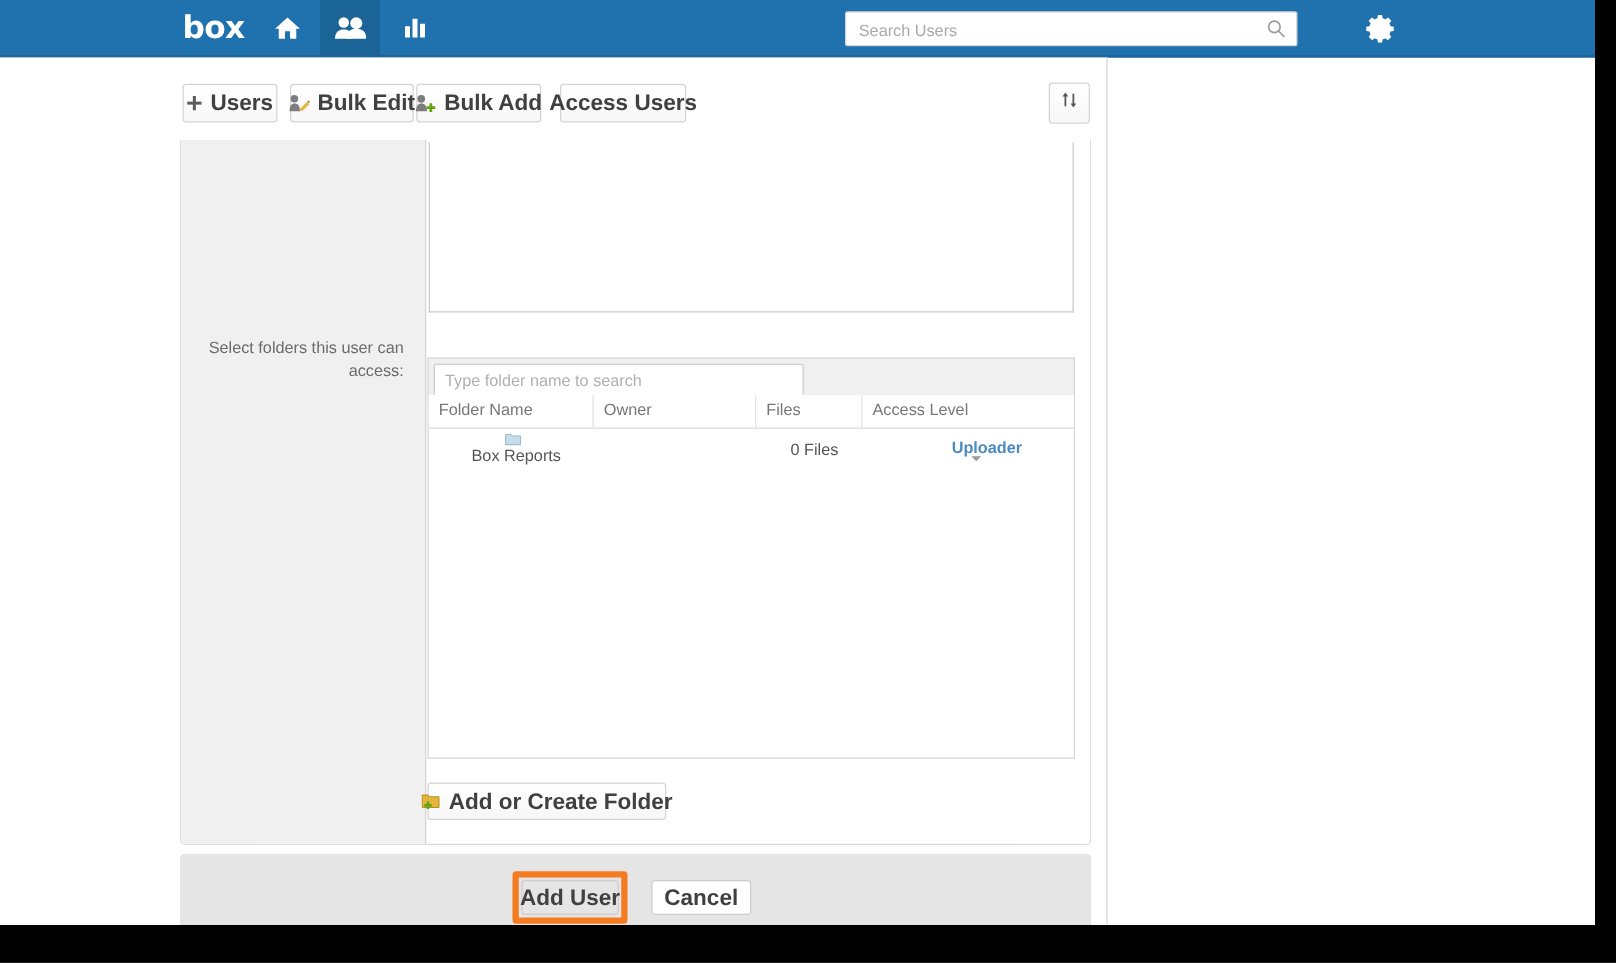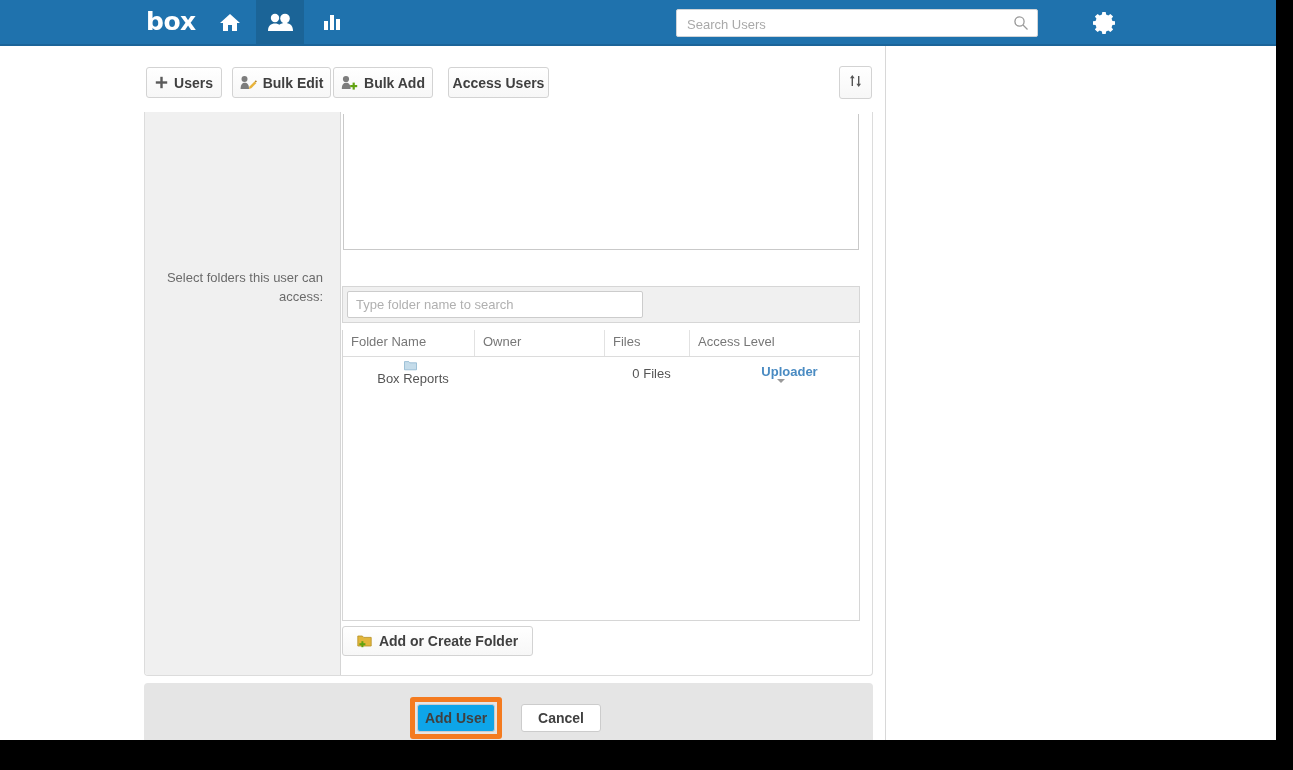--- a/index.html
+++ b/index.html
@@ -108,21 +108,21 @@
     width: 886px;
     height: 65px;
     background: #ffffff;
   }
   .btn {
     position: absolute;
     background: linear-gradient(to bottom, #ffffff, #f7f7f7);
     border: 1px solid #d3d3d3;
     border-radius: 3px;
     font-family: "Liberation Sans", sans-serif;
-    font-size: 14px;
+    font-size: 18px;
     font-weight: bold;
     color: #404040;
     display: flex;
     align-items: center;
     justify-content: center;
     cursor: pointer;
     box-sizing: border-box;
     white-space: nowrap;
   }
   .btn-users  { left: 146px; top: 67px; width: 76px; height: 31px; }
@@ -199,21 +199,21 @@
     font-size: 13px;
     color: #555555;
     padding: 0 8px;
     box-sizing: border-box;
     outline: none;
   }
   .folder-search-input::placeholder { color: #b0b0b0; }
 
   .folder-table {
     position: absolute;
-    left: 197px; top: 218px;
+    left: 197px; top: 204px;
     width: 518px;
     height: 291px;
     background: #ffffff;
     border: 1px solid #d6d6d6;
     border-top: 0;
     box-sizing: border-box;
   }
   .ftable-head {
     display: flex;
     height: 26px;
@@ -281,21 +281,21 @@
     left: 144px; top: 683px;
     width: 729px;
     height: 71px;
     background: #e5e5e5;
     border-radius: 4px 4px 0 0;
   }
   .btn-adduser {
     position: absolute;
     left: 417px; top: 704px;
     width: 78px; height: 28px;
-    background: #0ea5e9;
+    background: #e5e5e5;
     border: 1px solid #cccccc;
     z-index: 3;
   }
   .adduser-highlight {
     position: absolute;
     left: 410px; top: 697px;
     width: 92px; height: 42px;
     border: 5px solid #f47b20;
     border-radius: 3px;
     box-sizing: border-box;

